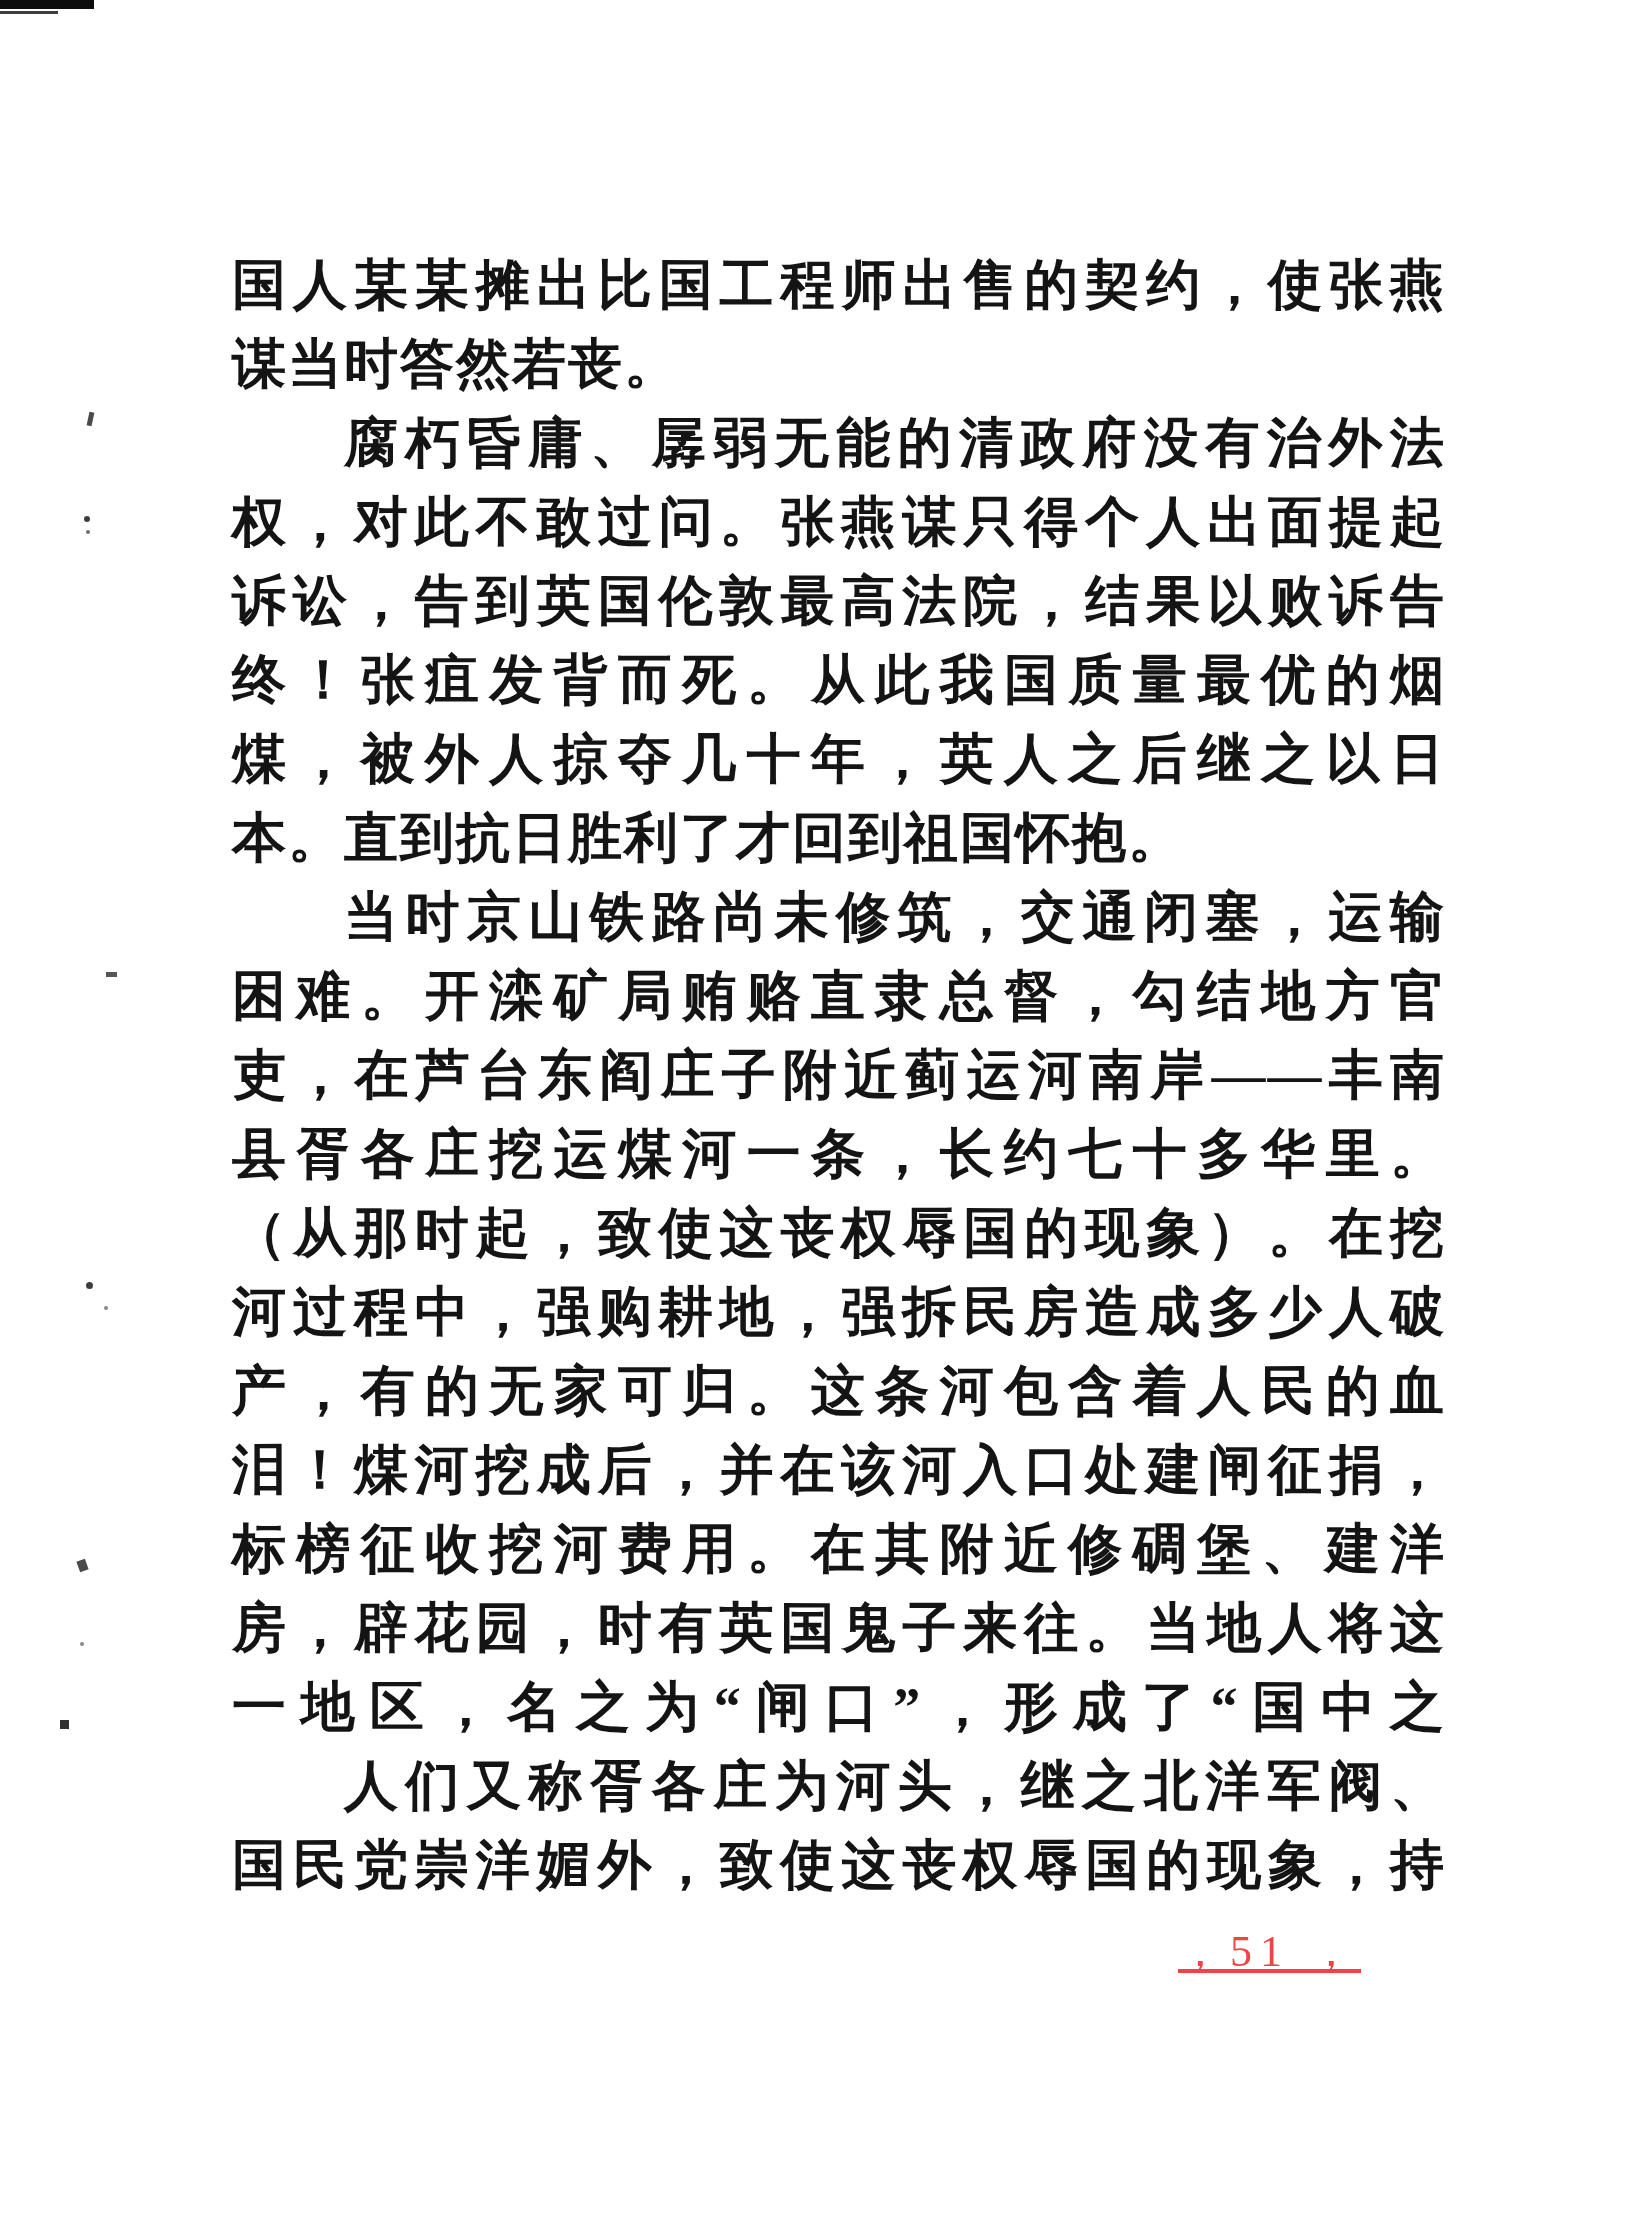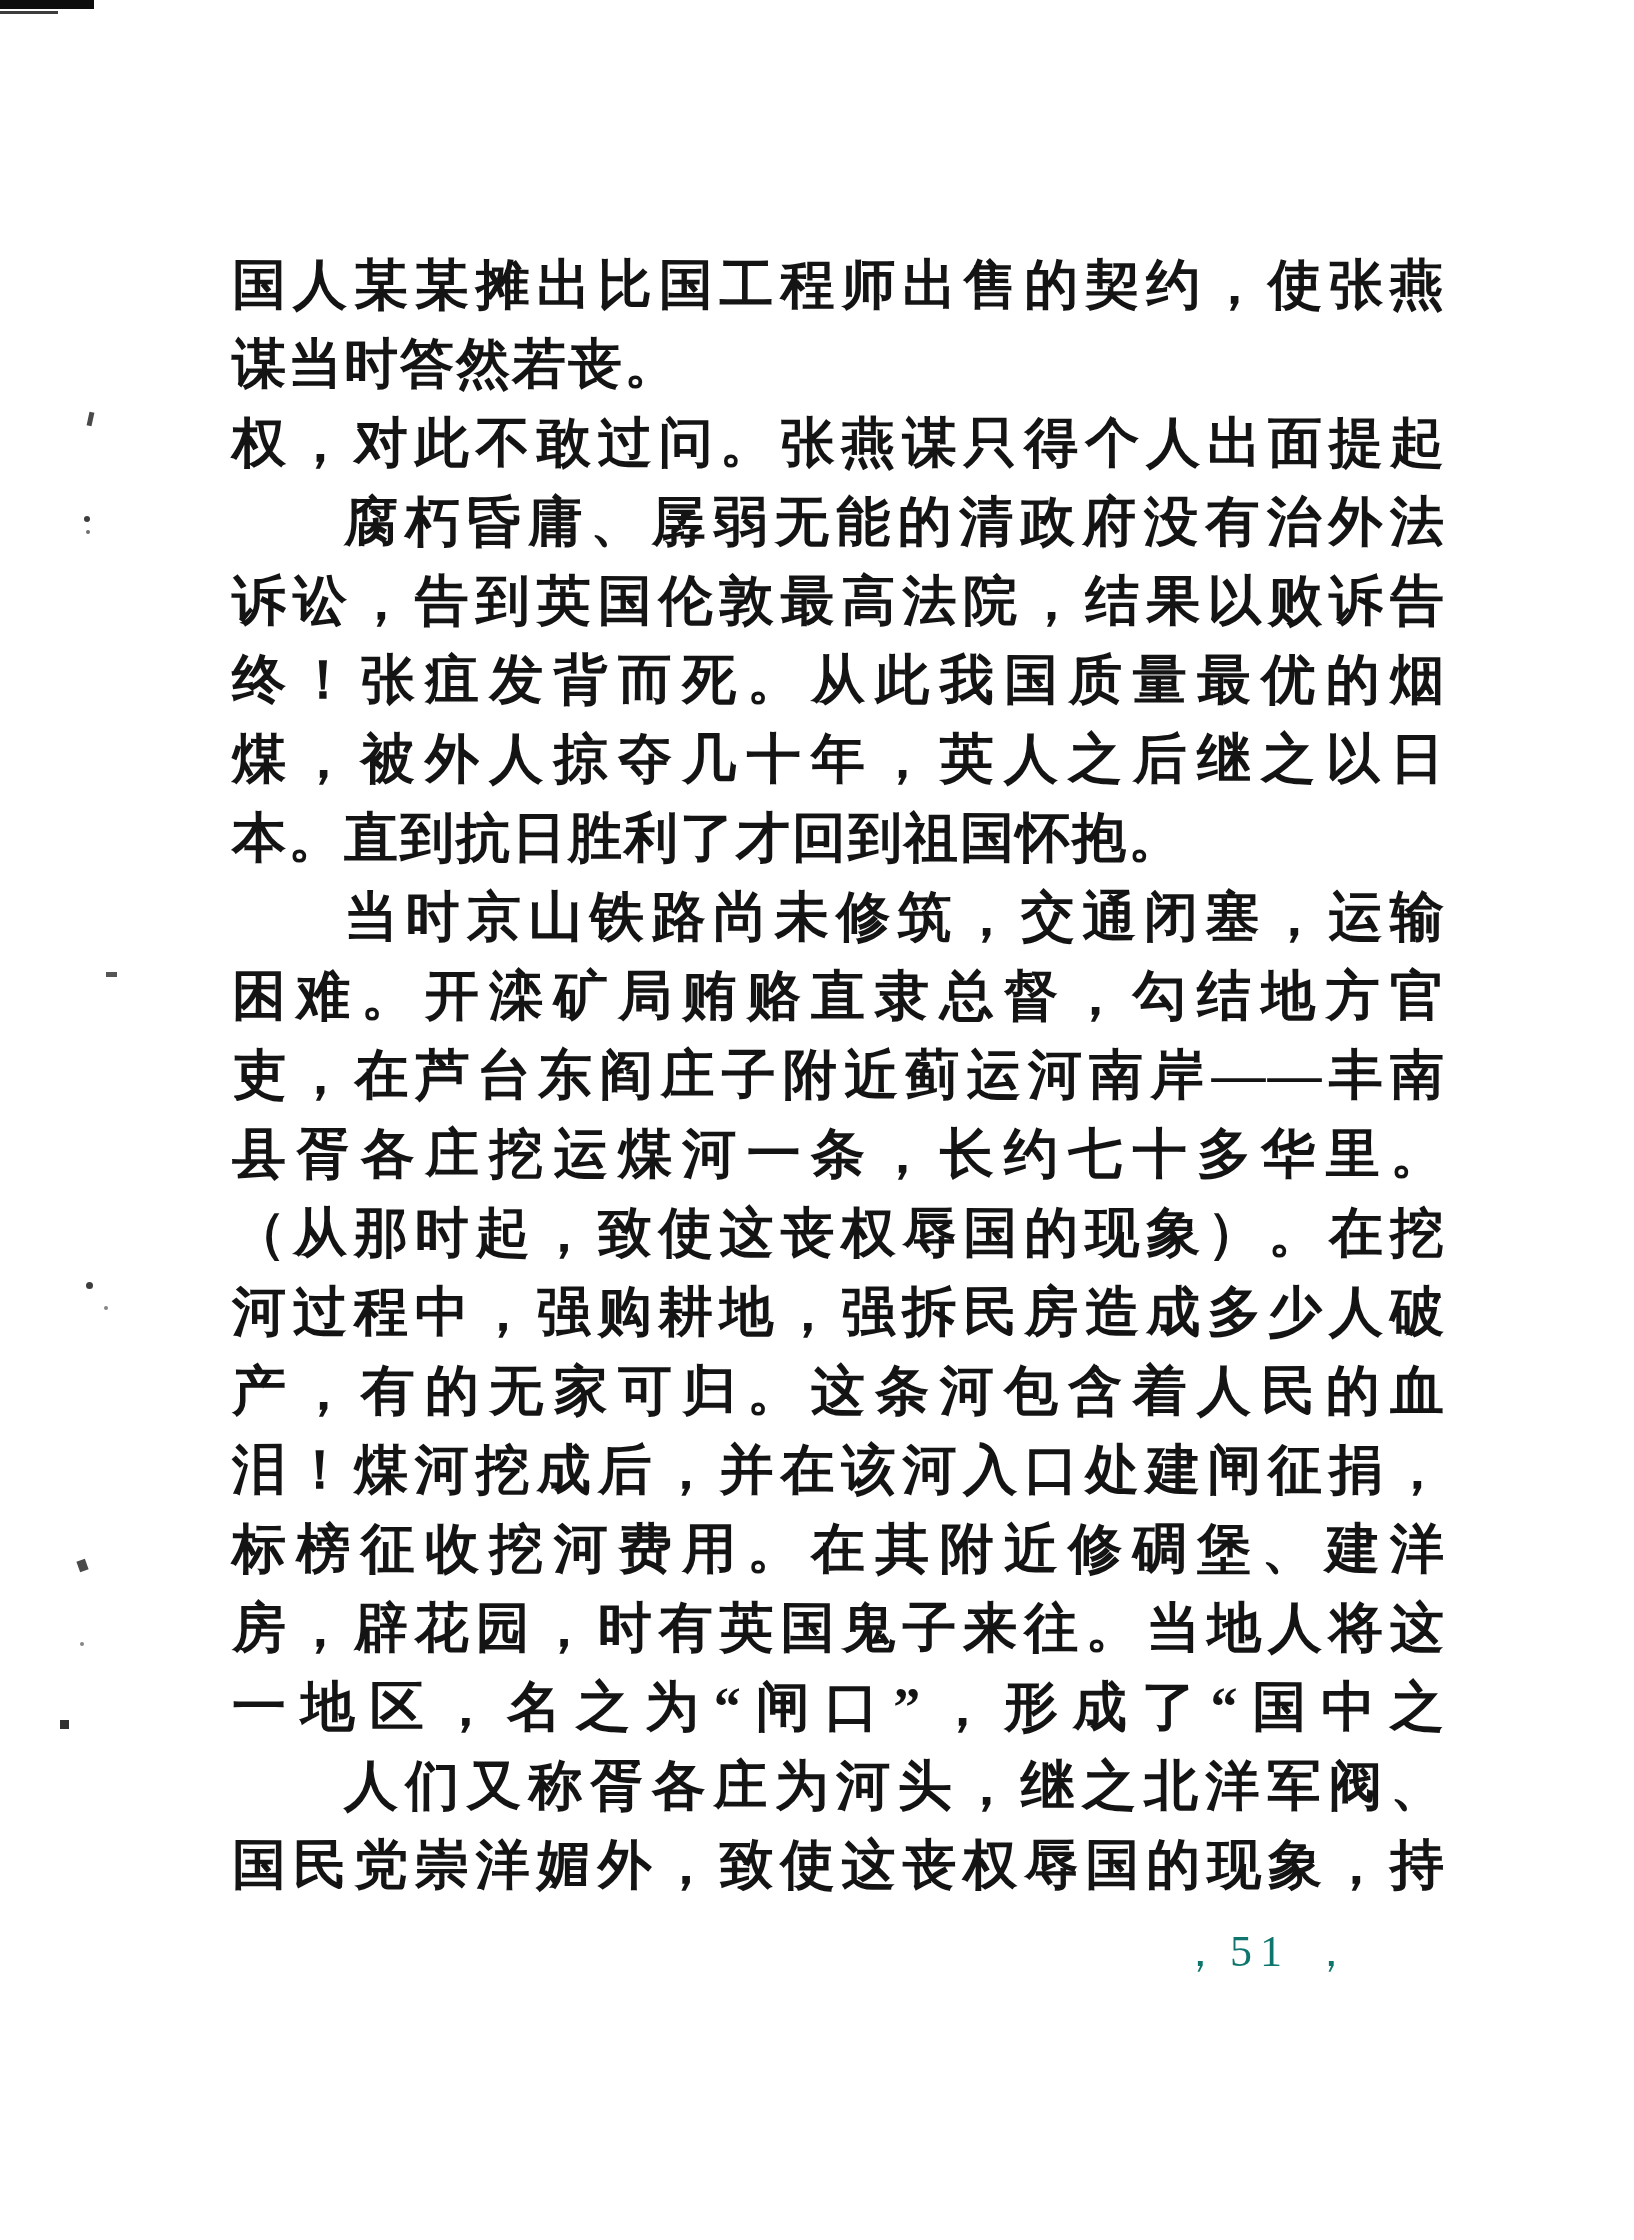--- a/index.html
+++ b/index.html
@@ -42,21 +42,22 @@
   .line.short {
     text-align: center;
     text-align-last: left;
   }
   .page-number {
     position: absolute;
     left: 1178px;
     top: 1922px;
     font-size: 44px;
     letter-spacing: 8px;
-    color: #0f766e;
+    color: #ef4444;
+    text-decoration: underline;
   }
   
   .artifact {
     position: absolute;
     background: #0d0d0d;
   }
   .a-topbar   { left: 0;    top: 0;     width: 94px;  height: 9px;  }
   .a-topbar2  { left: 0;    top: 11px;  width: 58px;  height: 3px;  opacity: .8; }
   .a-speck1   { left: 88px;  top: 412px;  width: 5px;  height: 14px; transform: rotate(12deg); opacity: .75; }
   .a-speck2   { left: 84px;  top: 516px;  width: 6px;  height: 6px;  border-radius: 50%; opacity: .8; }
@@ -81,22 +82,22 @@
   <div class="artifact a-speck3"></div>
   <div class="artifact a-speck4"></div>
   <div class="artifact a-speck4b"></div>
   <div class="artifact a-speck5"></div>
   <div class="artifact a-speck6"></div>
   <div class="artifact a-speck7"></div>
 
   <div class="text-block">
     <div class="line fill">国人某某摊出比国工程师出售的契约，使张燕</div>
     <div class="line short">谋当时答然若丧。</div>
+    <div class="line fill indent">腐朽昏庸、孱弱无能的清政府没有治外法</div>
     <div class="line fill">权，对此不敢过问。张燕谋只得个人出面提起</div>
-    <div class="line fill indent">腐朽昏庸、孱弱无能的清政府没有治外法</div>
     <div class="line fill">诉讼，告到英国伦敦最高法院，结果以败诉告</div>
     <div class="line fill">终！张疽发背而死。从此我国质量最优的烟</div>
     <div class="line fill">煤，被外人掠夺几十年，英人之后继之以日</div>
     <div class="line short">本。直到抗日胜利了才回到祖国怀抱。</div>
     <div class="line fill indent">当时京山铁路尚未修筑，交通闭塞，运输</div>
     <div class="line fill">困难。开滦矿局贿赂直隶总督，勾结地方官</div>
     <div class="line fill">吏，在芦台东阎庄子附近蓟运河南岸——丰南</div>
     <div class="line fill">县胥各庄挖运煤河一条，长约七十多华里。</div>
     <div class="line fill">（从那时起，致使这丧权辱国的现象）。在挖</div>
     <div class="line fill">河过程中，强购耕地，强拆民房造成多少人破</div>

